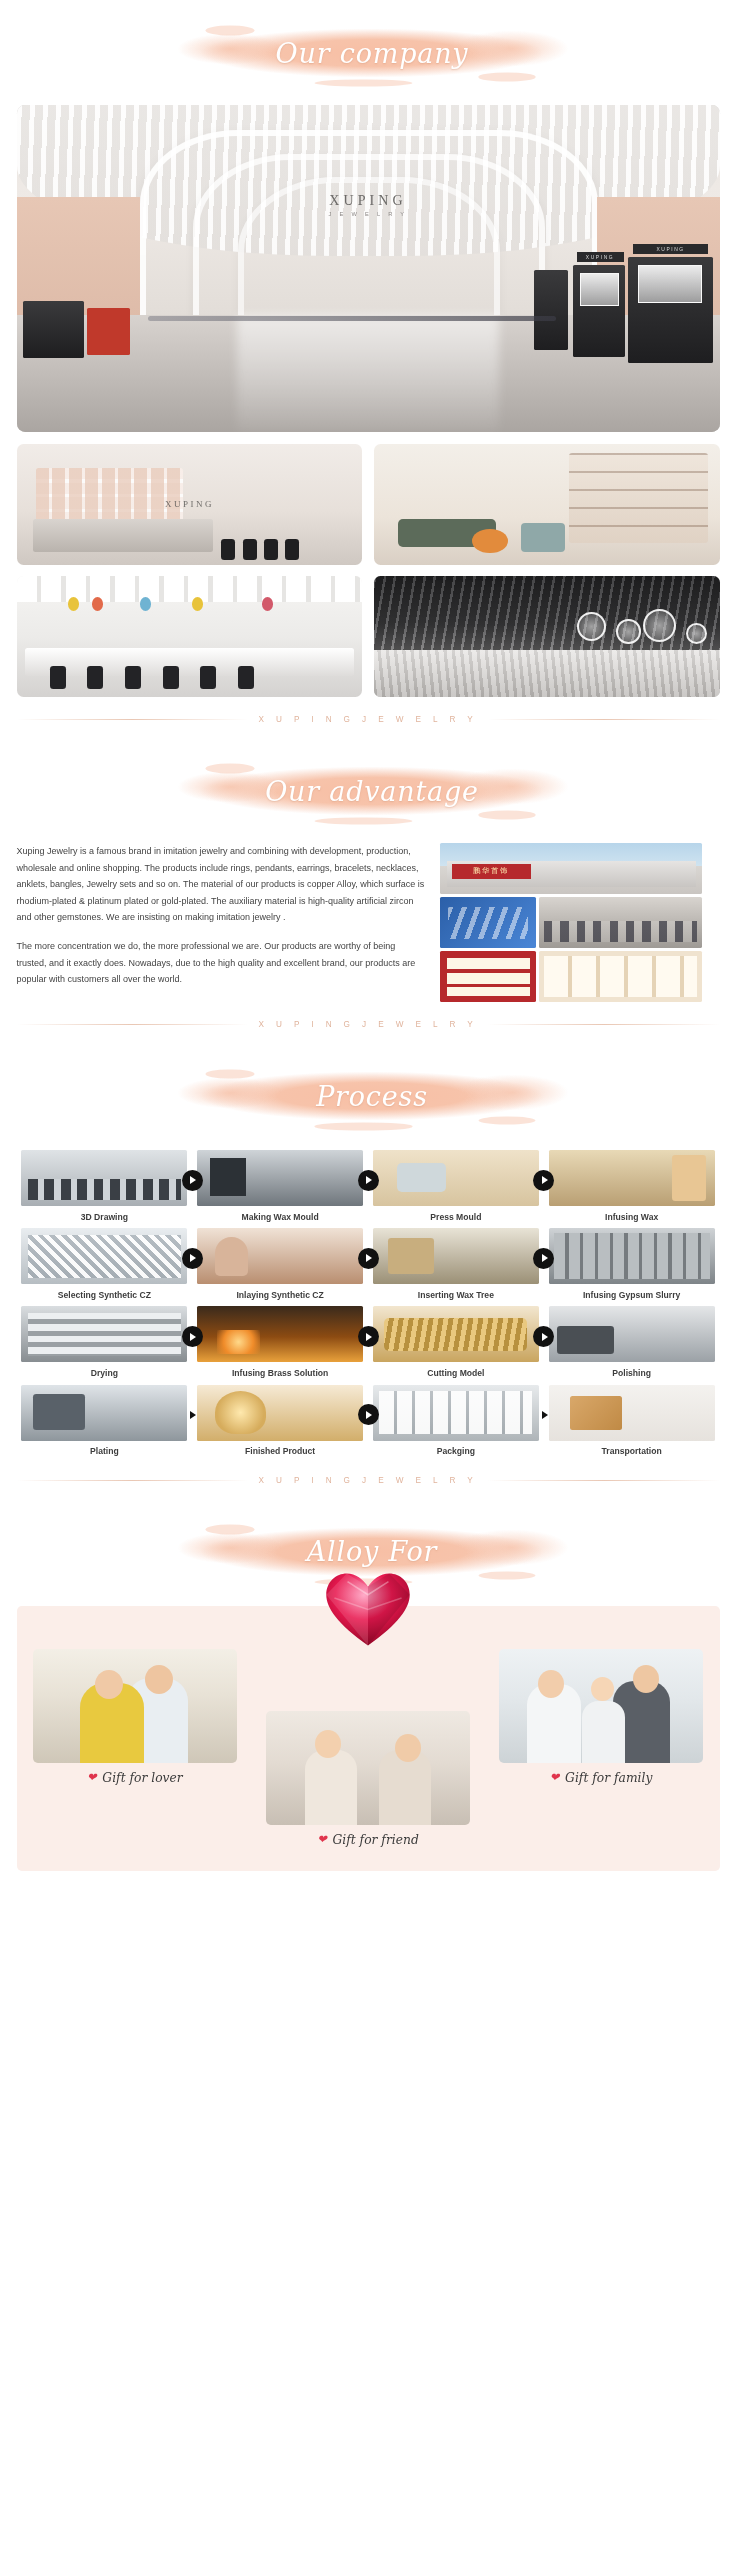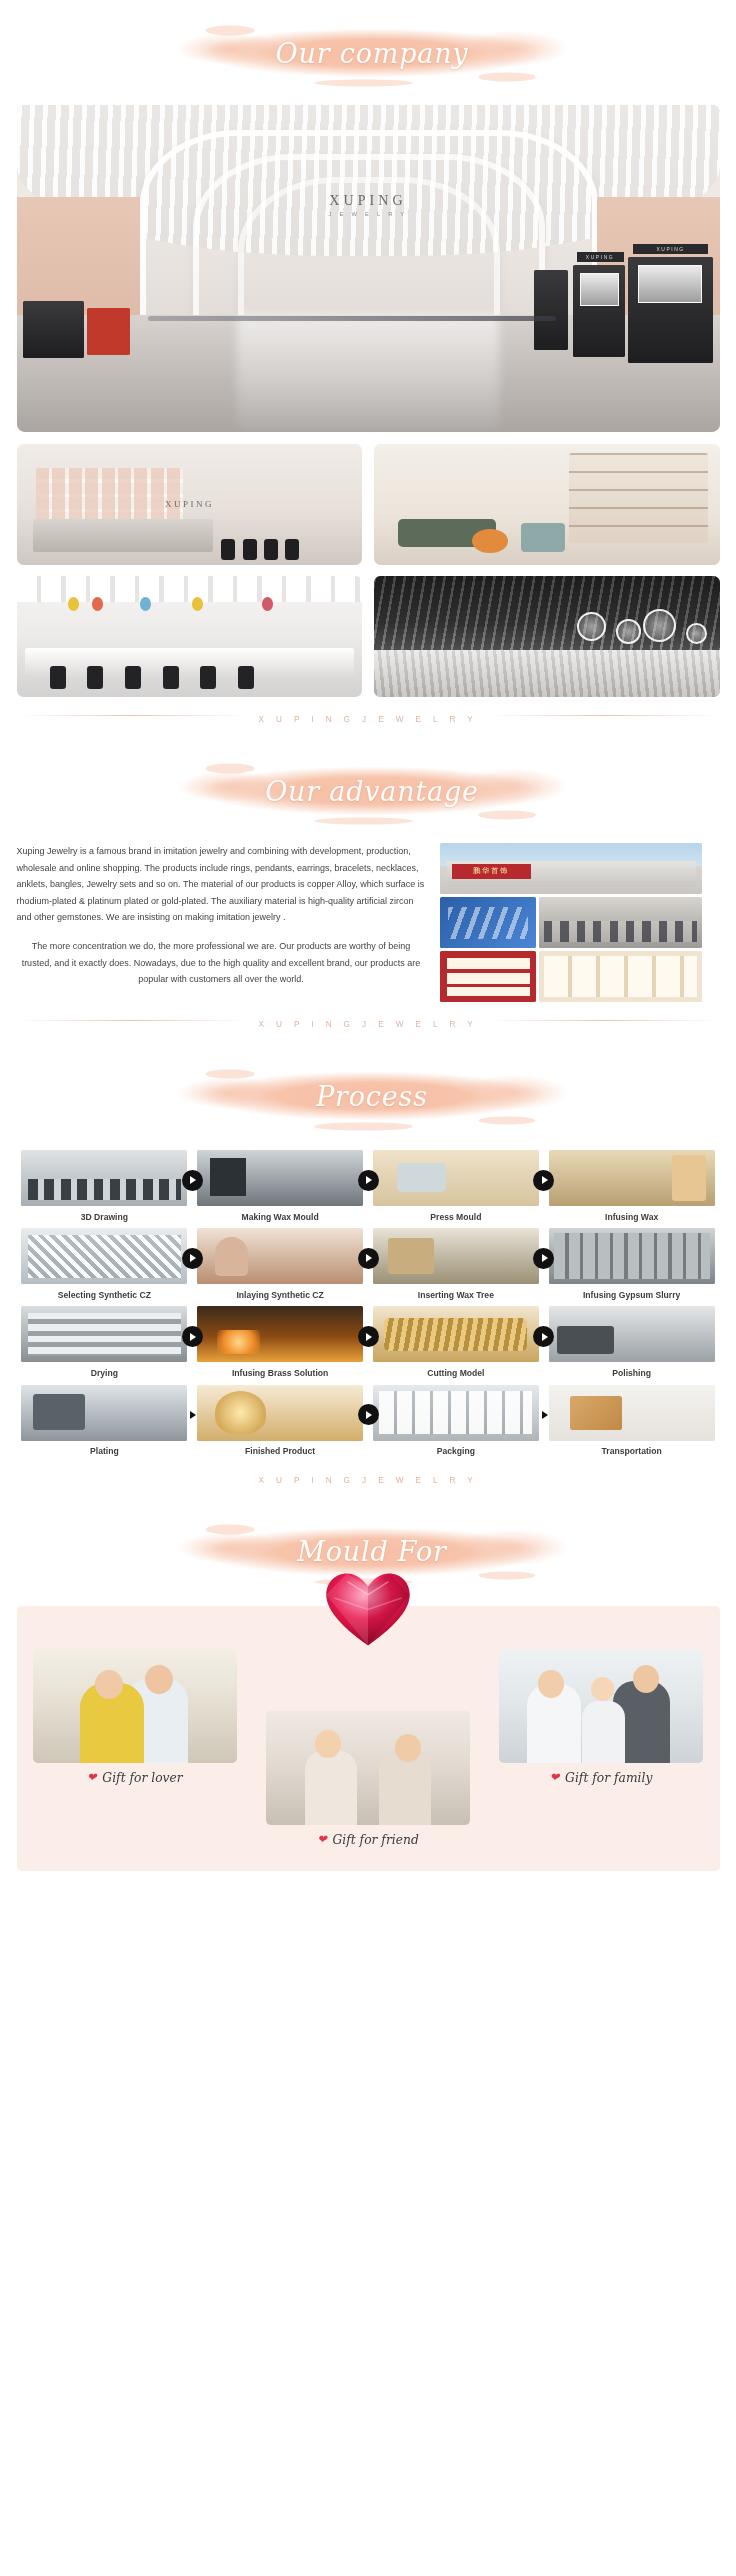--- a/index.html
+++ b/index.html
@@ -291,20 +291,21 @@
   .p-d .escal:after {
     content: ""; position: absolute; inset: 0;
     background: repeating-linear-gradient(84deg, rgba(0,0,0,0.08) 0 3.3px, rgba(255,255,255,0.25) 3.3px 8.2px);
   }
 
   
   .divider {
     width: 703px;
     margin: 18px auto;
     display: flex;
+    align-items: center;
     gap: 10px;
   }
   .divider .line {
     flex: 1;
     height: 0.8px;
     background: linear-gradient(to right, rgba(232,196,176,0), rgba(232,196,176,0.95), rgba(232,196,176,0));
   }
   .divider .dtext {
     font-size: 8.2px;
     letter-spacing: 4.9px;
@@ -320,21 +321,21 @@
     gap: 14.7px;
     align-items: flex-start;
   }
   .advantage .text {
     width: 409px;
     font-size: 9px;
     line-height: 16.4px;
     color: #444;
   }
   .advantage .text p { margin: 0 0 13px 0; }
-  .advantage .text p:last-child { margin-bottom: 9px; text-align: center; }
+  .advantage .text p:last-child { margin-bottom: 9px; }
   .advantage .pics {
     width: 262px;
     display: grid;
     grid-template-columns: 96px 1fr;
     grid-template-rows: 51px 51px 51px;
     gap: 3px;
   }
   .ap { border-radius: 1.6px; overflow: hidden; position: relative; }
   .ap-factory {
     grid-column: 1 / span 2;
@@ -762,21 +763,21 @@
     <div class="dtext">X U P I N G   J E W E L R Y</div>
     <div class="line"></div>
   </div>
 
   <div class="banner">
     <div class="brush">
       <span class="fleck1"></span>
         <span class="fleck2"></span>
         <span class="fleck3"></span>
     </div>
-    <div class="banner-title">Mould For</div>
+    <div class="banner-title">Alloy For</div>
   </div>
 
   <div class="gift-wrap">
 
     <svg class="gem" viewBox="0 0 110 96">
       <defs>
         <radialGradient id="gemg" cx="45%" cy="30%" r="75%">
           <stop offset="0%" stop-color="#ff9fc0"></stop>
           <stop offset="45%" stop-color="#e8184f"></stop>
           <stop offset="100%" stop-color="#8d0524"></stop>

